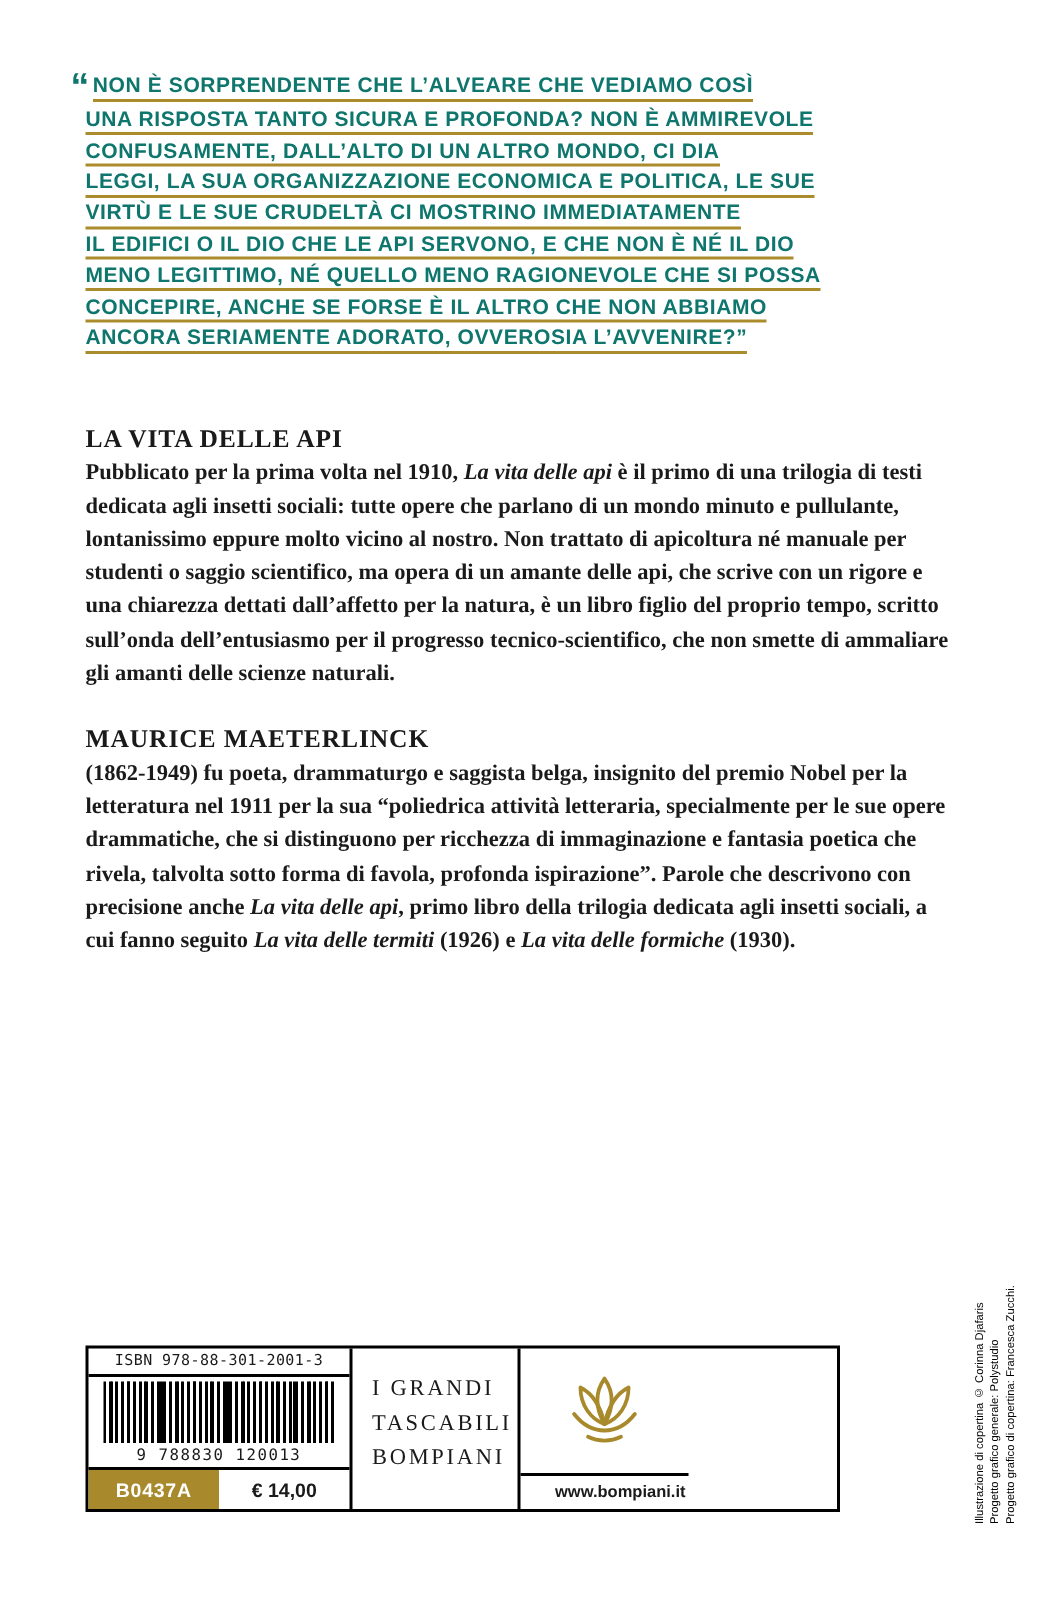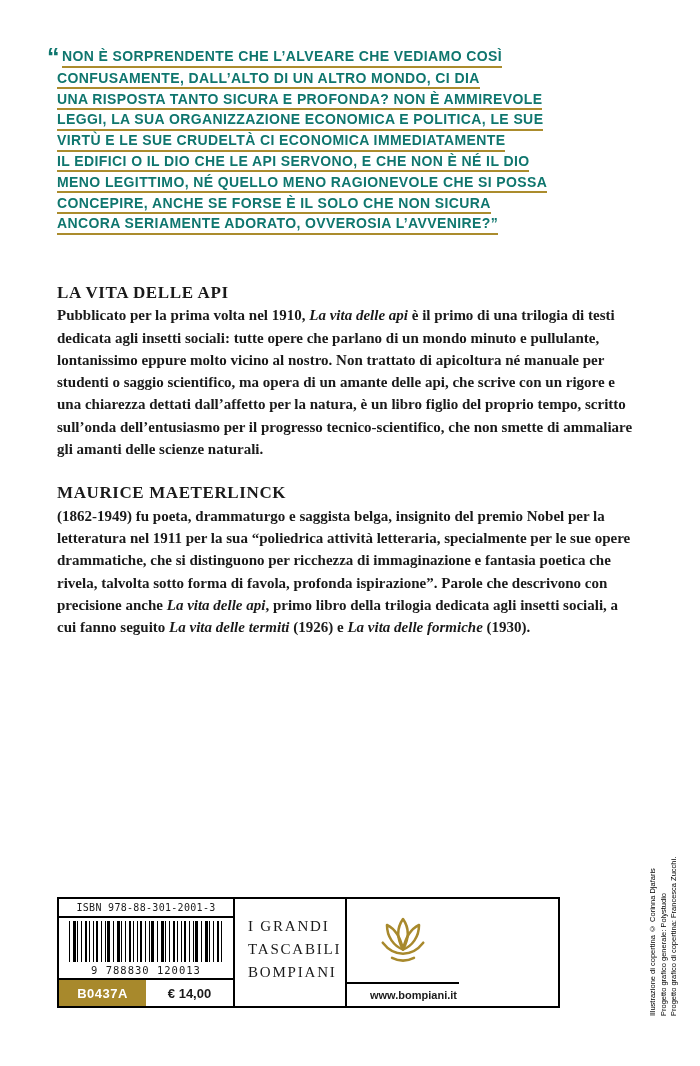--- a/index.html
+++ b/index.html
@@ -86,27 +86,27 @@
   }
 </style>
 </head>
 <body>
 
 <div class="page">
 
   <div class="quote-block">
     <div>
         <div class="qline"><span class="bigquote">“</span><span class="u">NON È SORPRENDENTE CHE L’ALVEARE CHE VEDIAMO COSÌ</span></div>
+        <div class="qline"><span class="u">UNA RISPOSTA TANTO SICURA E PROFONDA? NON È AMMIREVOLE</span></div>
         <div class="qline"><span class="u">CONFUSAMENTE, DALL’ALTO DI UN ALTRO MONDO, CI DIA</span></div>
-        <div class="qline"><span class="u">UNA RISPOSTA TANTO SICURA E PROFONDA? NON È AMMIREVOLE</span></div>
         <div class="qline"><span class="u">LEGGI, LA SUA ORGANIZZAZIONE ECONOMICA E POLITICA, LE SUE</span></div>
-        <div class="qline"><span class="u">VIRTÙ E LE SUE CRUDELTÀ CI ECONOMICA IMMEDIATAMENTE</span></div>
+        <div class="qline"><span class="u">VIRTÙ E LE SUE CRUDELTÀ CI MOSTRINO IMMEDIATAMENTE</span></div>
         <div class="qline"><span class="u">IL EDIFICI O IL DIO CHE LE API SERVONO, E CHE NON È NÉ IL DIO</span></div>
         <div class="qline"><span class="u">MENO LEGITTIMO, NÉ QUELLO MENO RAGIONEVOLE CHE SI POSSA</span></div>
-        <div class="qline"><span class="u">CONCEPIRE, ANCHE SE FORSE È IL SOLO CHE NON SICURA</span></div>
+        <div class="qline"><span class="u">CONCEPIRE, ANCHE SE FORSE È IL ALTRO CHE NON ABBIAMO</span></div>
         <div class="qline"><span class="u">ANCORA SERIAMENTE ADORATO, OVVEROSIA L’AVVENIRE?”</span></div>
       </div>
   </div>
 
   <div class="body-block">
     <div class="section">
       <div class="sec-header">LA VITA DELLE API</div>
       <p class="sec-text"><span>Pubblicato per la prima volta nel 1910, </span><em>La vita delle api</em><span> è il primo di una trilogia di testi dedicata agli insetti sociali: tutte opere che parlano di un mondo minuto e pullulante, lontanissimo eppure molto vicino al nostro. Non trattato di apicoltura né manuale per studenti o saggio scientifico, ma opera di un amante delle api, che scrive con un rigore e una chiarezza dettati dall’affetto per la natura, è un libro figlio del proprio tempo, scritto sull’onda dell’entusiasmo per il progresso tecnico-scientifico, che non smette di ammaliare gli amanti delle scienze naturali.</span></p>
     </div>
     <div class="section">

